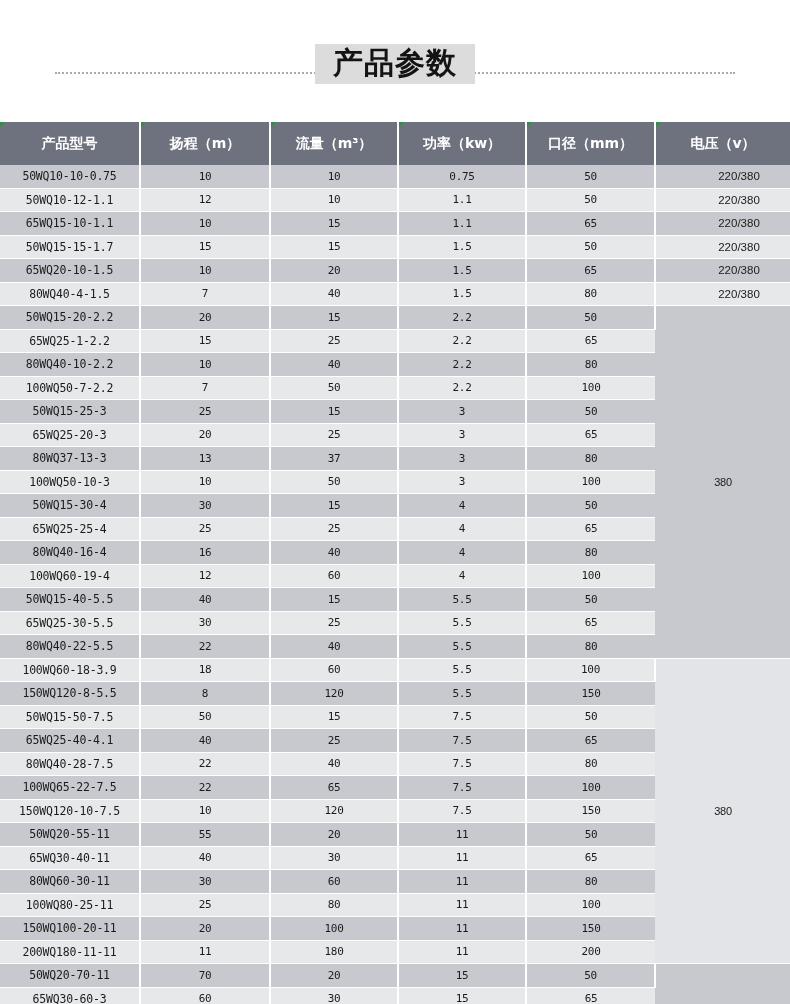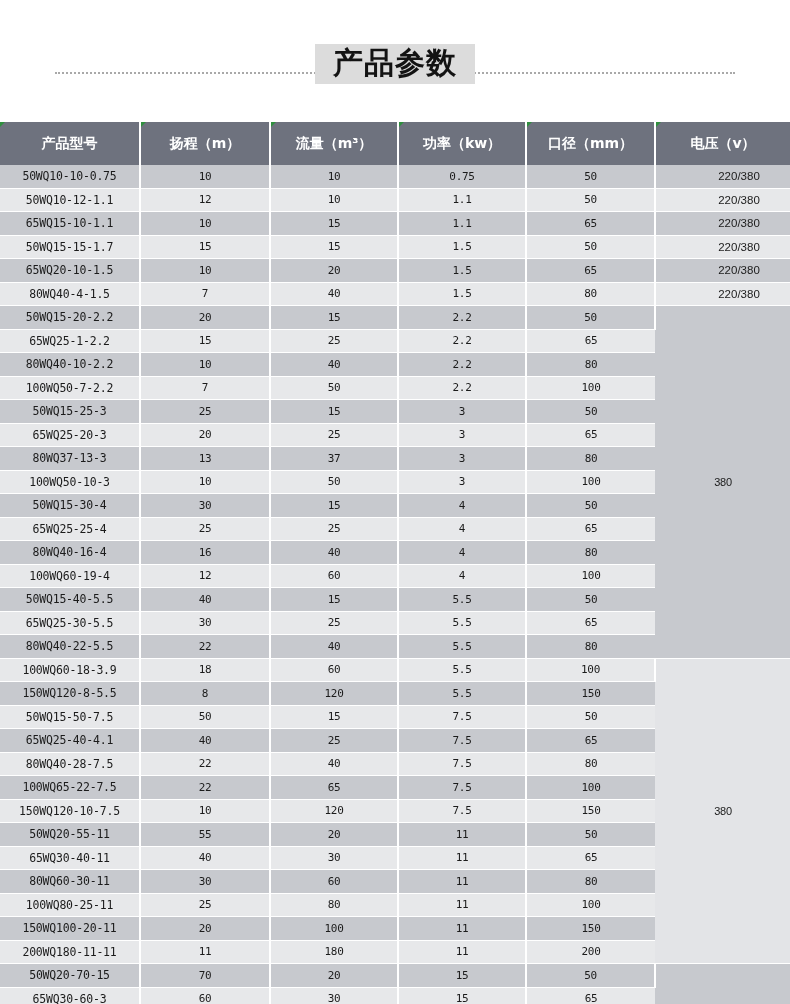--- a/index.html
+++ b/index.html
@@ -391,21 +391,21 @@
         <td>150</td>
       </tr>
       <tr class="even">
         <td class="model">200WQ180-11-11</td>
         <td>11</td>
         <td>180</td>
         <td>11</td>
         <td>200</td>
       </tr>
       <tr class="odd">
-        <td class="model">50WQ20-70-15</td>
+        <td class="model">50WQ20-70-11</td>
         <td>70</td>
         <td>20</td>
         <td>15</td>
         <td>50</td>
         <td class="volt-merge shade-dark" rowspan="4"></td>
       </tr>
       <tr class="even">
         <td class="model">65WQ30-60-3</td>
         <td>60</td>
         <td>30</td>

